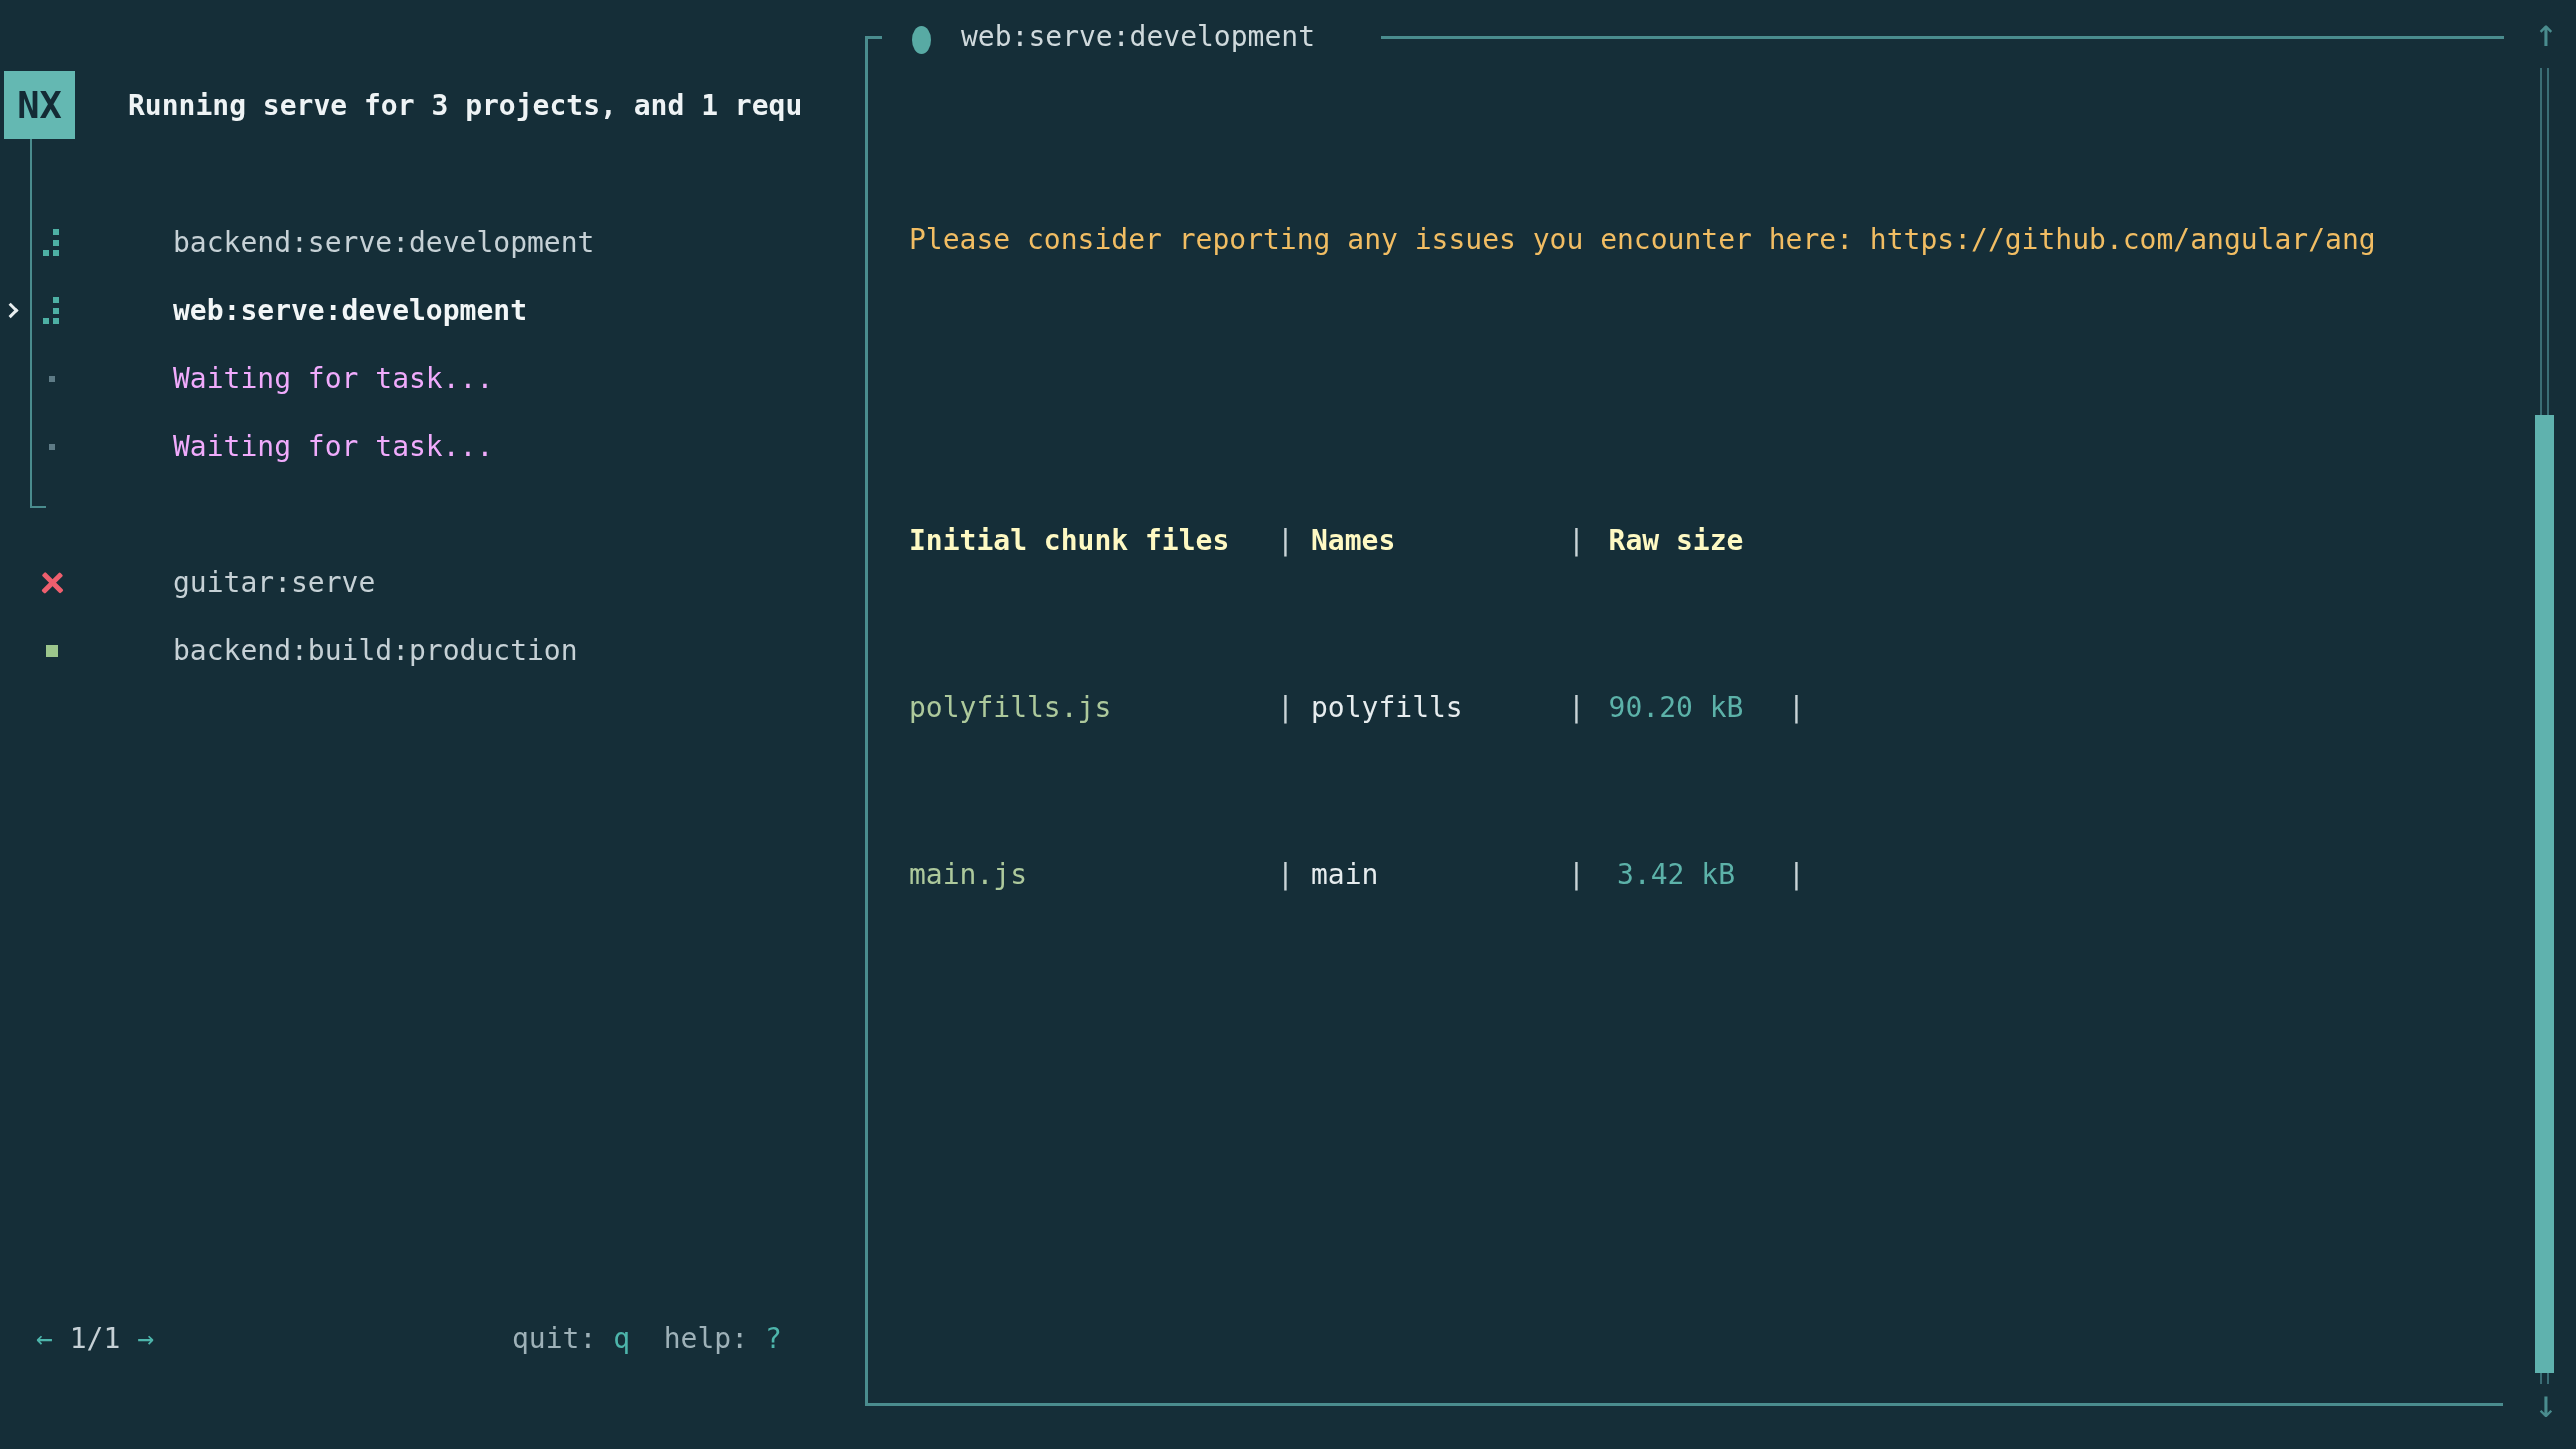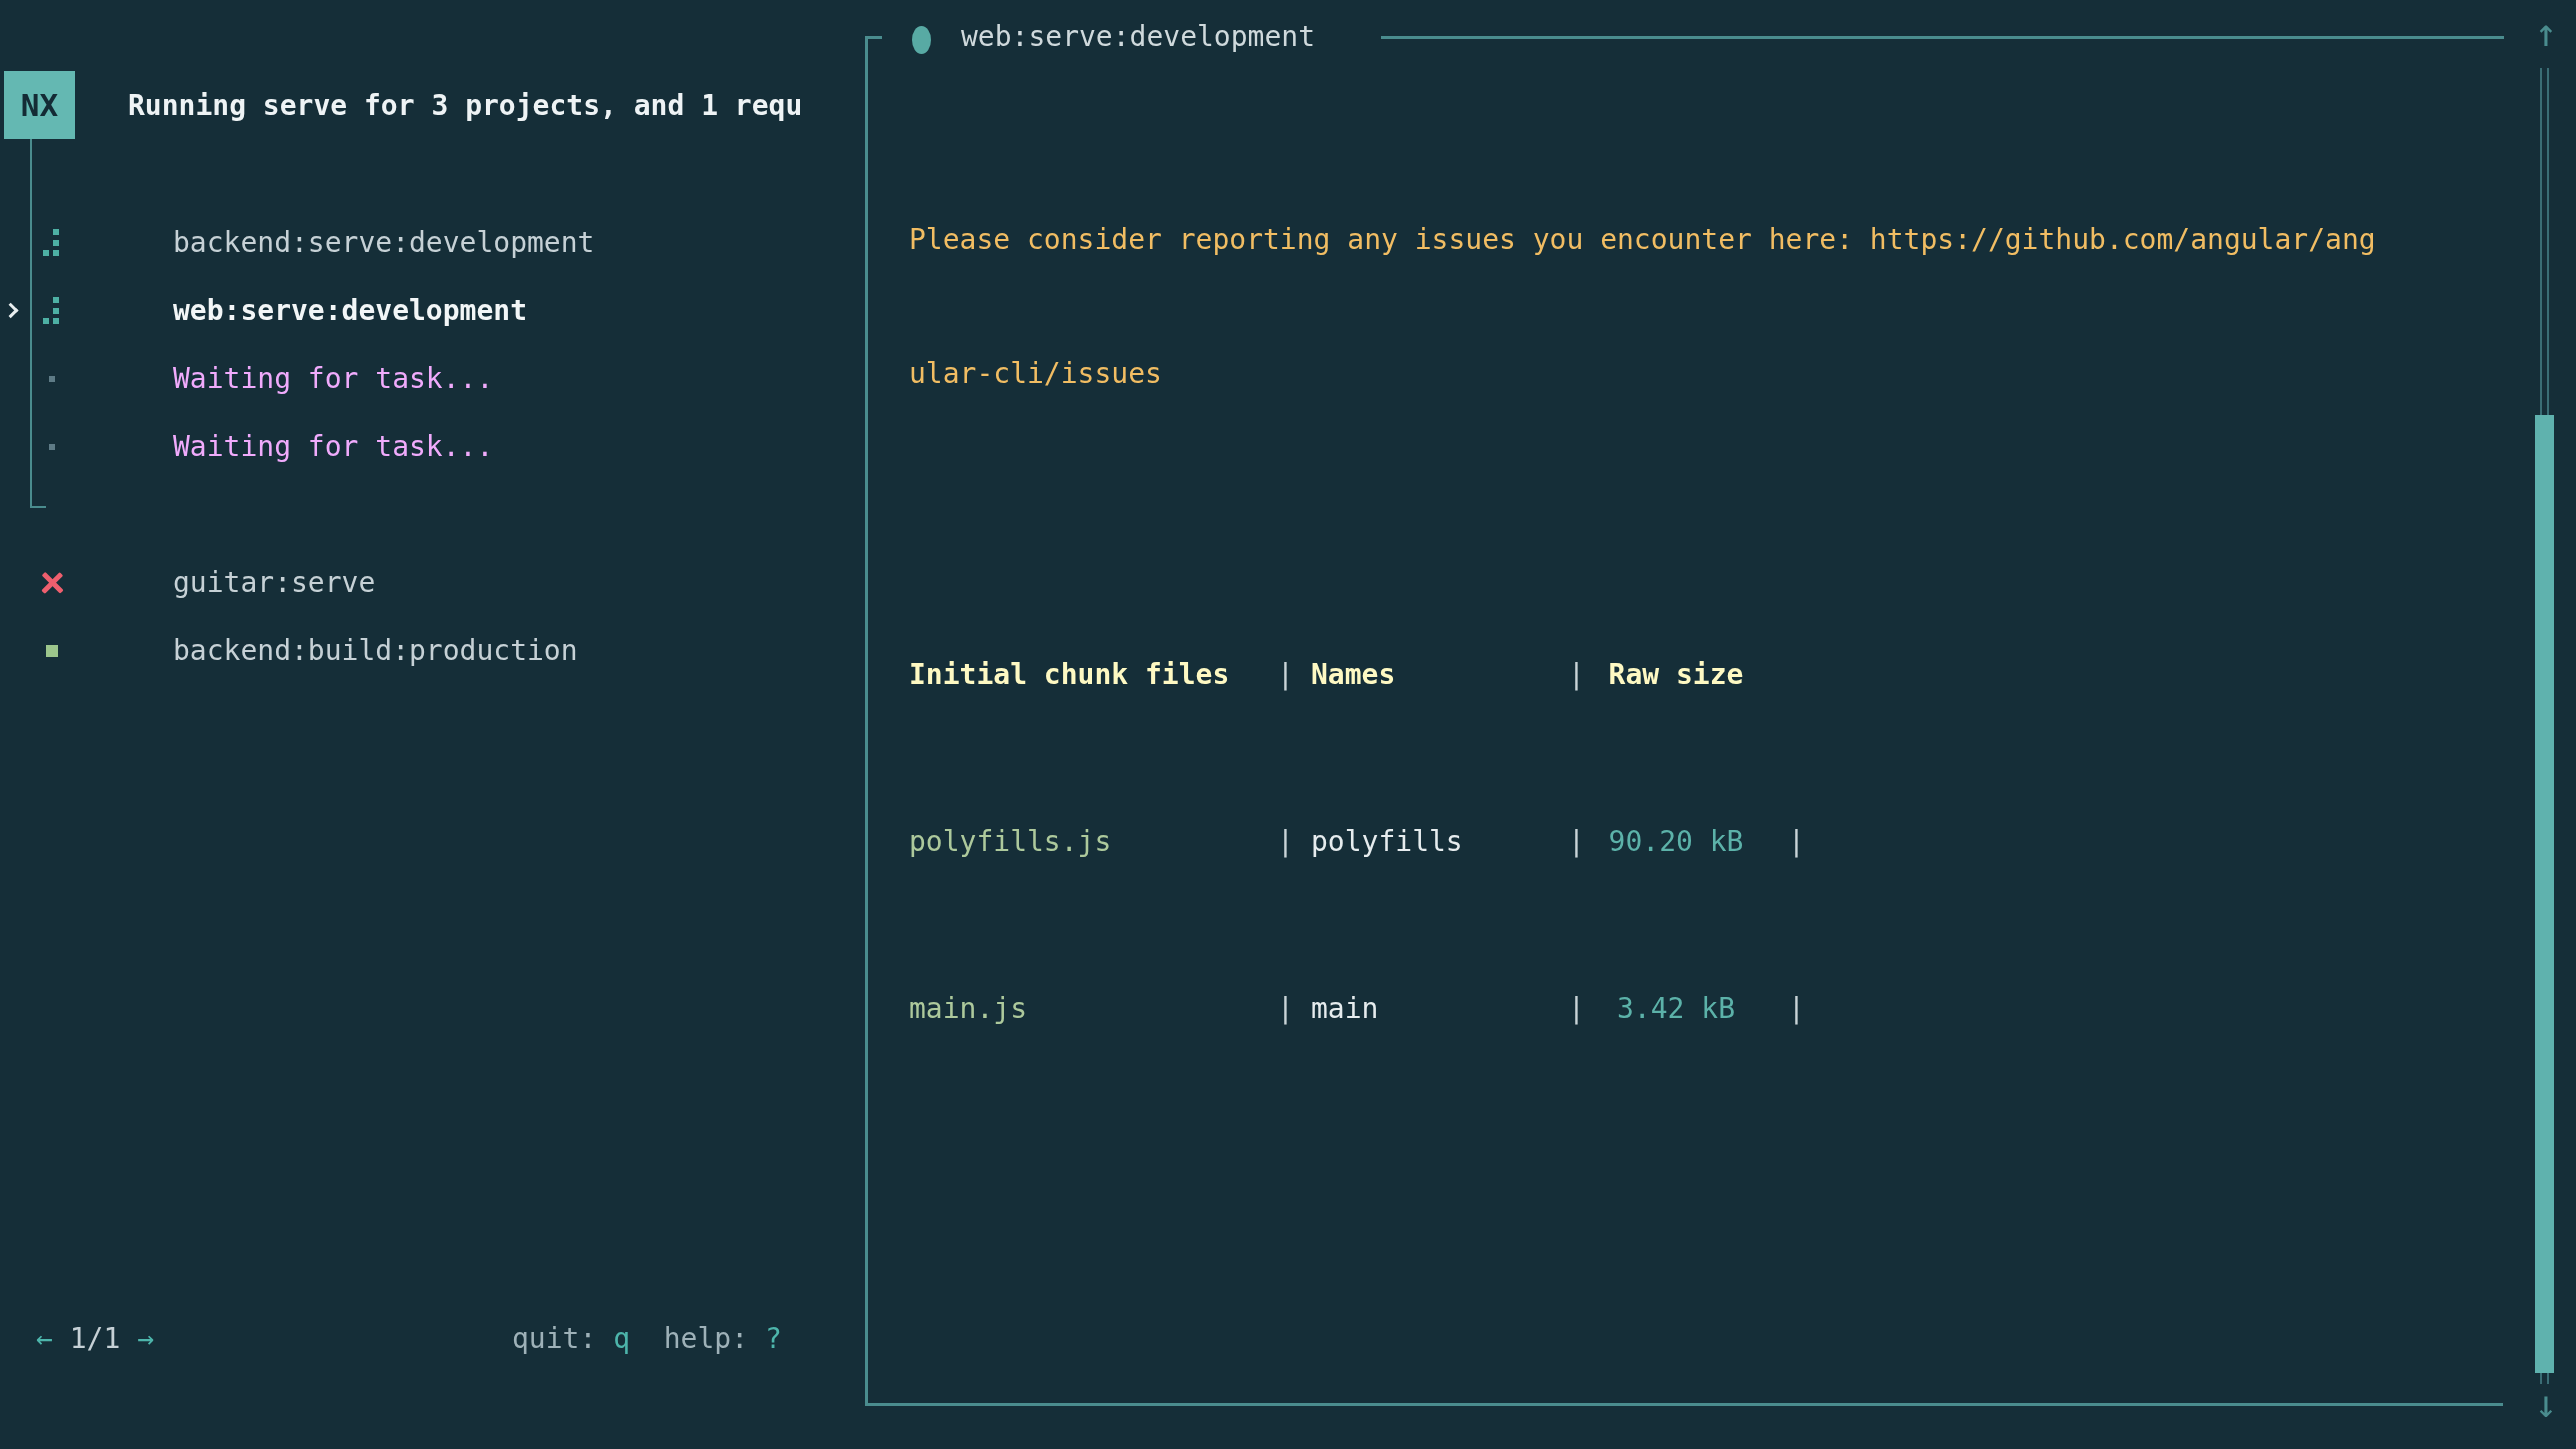--- a/index.html
+++ b/index.html
@@ -11,21 +11,21 @@
     background:#152e38;
     font-family:"DejaVu Sans Mono", monospace;
     font-size:28px; color:#c6d1d6;
   }
   .abs { position:absolute; }
 
   
   .nx-badge {
     left:4px; top:71px; width:71px; height:68px;
     background:#64b8b2; color:#142b35;
-    font-weight:bold; font-size:31px;
+    font-weight:bold; font-size:37px;
     display:flex; align-items:center; justify-content:center;
   }
   .app-title {
     left:128px; top:72px; height:68px; line-height:68px;
     width:730px; overflow:hidden; white-space:nowrap;
     font-weight:bold; color:#eef3f5;
   }
   .bracket-v { left:29.5px; top:139px; width:2px; height:369px; background:#4a8c8e; }
   .bracket-stub { left:29.5px; top:506px; width:16px; height:2px; background:#4a8c8e; }
 
@@ -187,21 +187,20 @@
   <div class="abs p-left"></div>
   <div class="abs p-top-stub"></div>
   <div class="abs p-top-long"></div>
   <div class="abs p-bottom"></div>
 
   <div class="abs p-bullet"></div>
   <div class="abs p-title">web:serve:development</div>
 
   <div class="abs term">
     <div class="tl yellow">Please consider reporting any issues you encounter here: https://github.com/angular/ang</div>
-    <div class="tl yellow">ular-cli/issues</div>
     <div class="tl"></div>
 
     <div class="tl hdr"><span class="cf">Initial chunk files</span><span class="cp">|</span><span class="cn">Names</span><span class="cp">|</span><span class="cs">Raw size</span></div>
 
     <div class="tl"><span class="cf">polyfills.js</span><span class="cp">|</span><span class="cn">polyfills</span><span class="cp">|</span><span class="cs">90.20 kB</span><span class="ce">|</span></div>
 
     <div class="tl"><span class="cf">main.js</span><span class="cp">|</span><span class="cn">main</span><span class="cp">|</span><span class="cs">3.42 kB</span><span class="ce">|</span></div>
 
 
     <div class="tl"></div>

